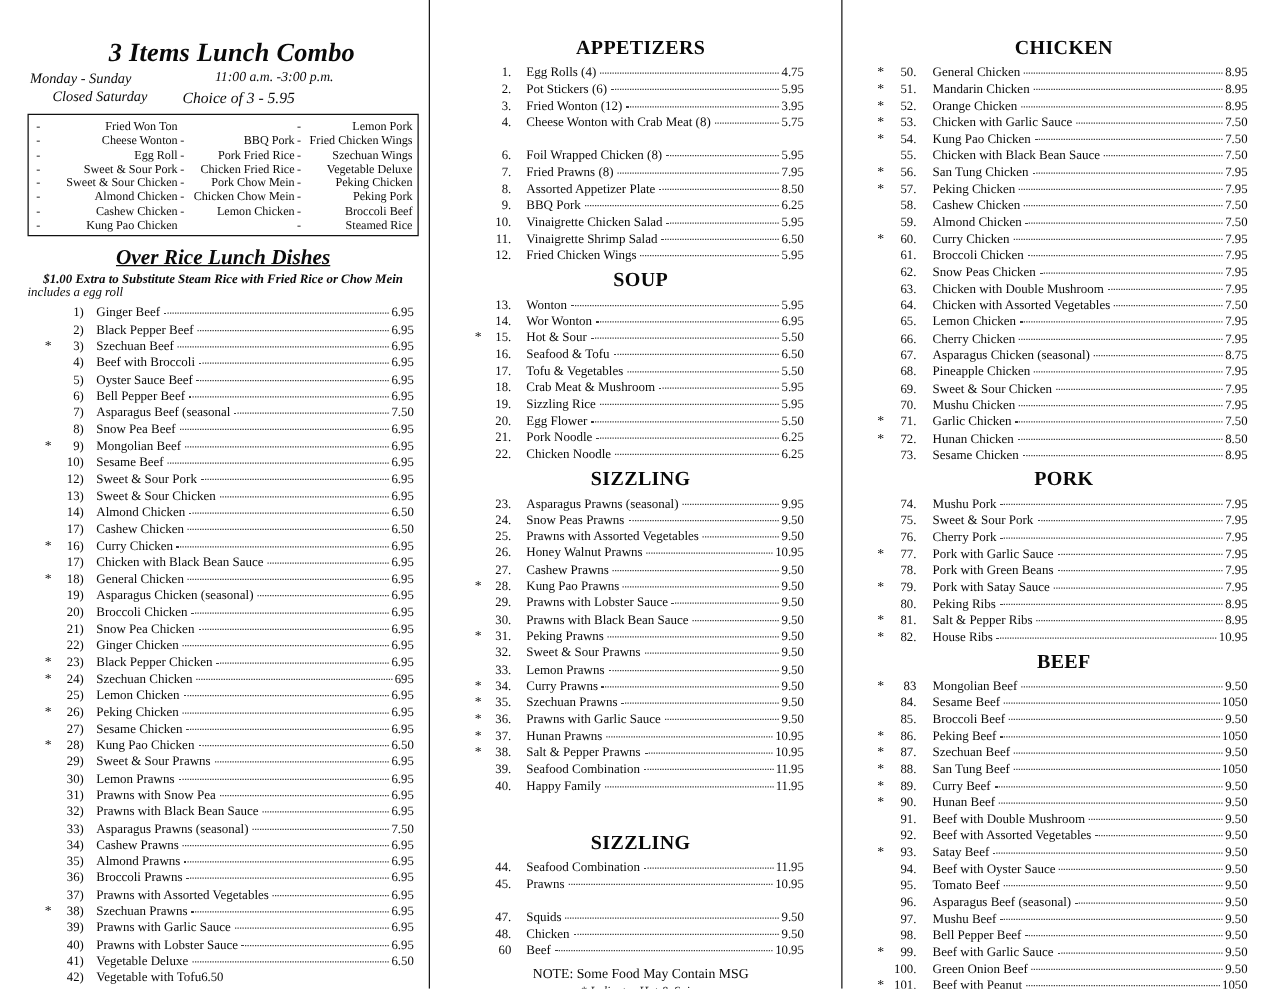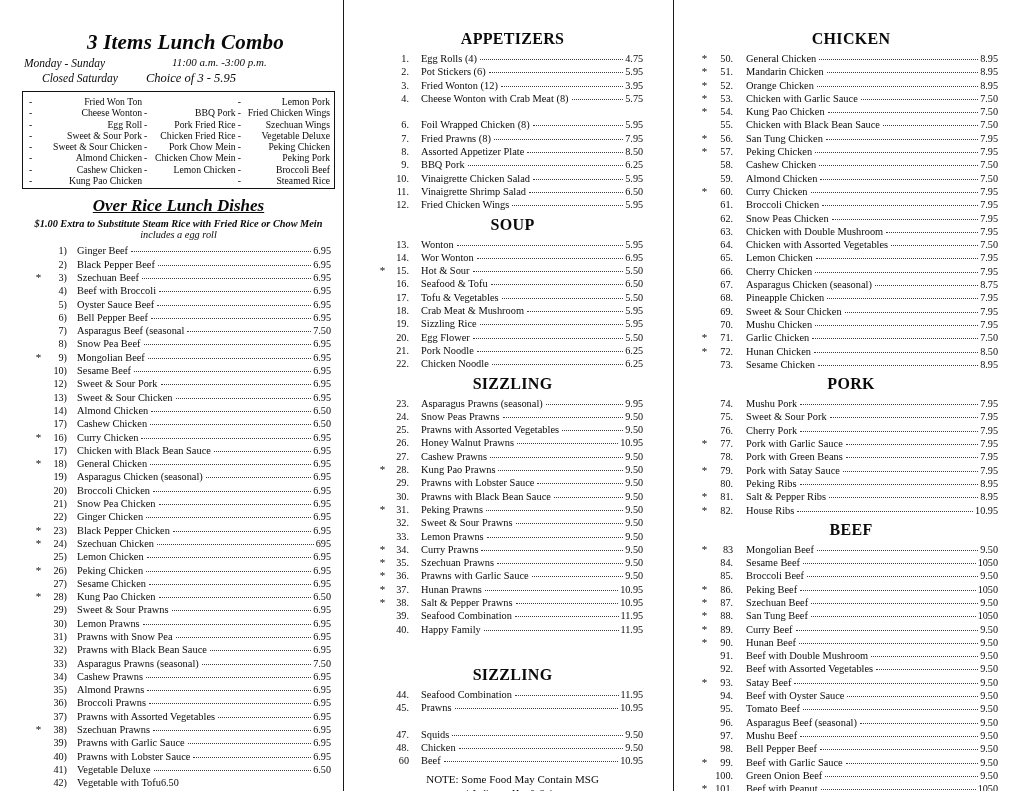--- a/index.html
+++ b/index.html
@@ -61,21 +61,21 @@
   .rice-title {
     text-align:center; font-weight:bold; font-style:italic;
     font-size:17px; text-decoration:underline;
     margin-top:7px;
   }
   .rice-sub1 {
     text-align:center; font-style:italic; font-weight:bold;
     font-size:10.3px; margin-top:2px;
   }
   .rice-sub2 {
-    text-align:center; font-style:italic;
+    font-style:italic;
     font-size:10.3px;
   }
 
   .sec-head {
     text-align:center; font-weight:bold;
     font-size:15.5px; letter-spacing:.3px;
     font-family:"Liberation Serif", serif;
   }
   .sec-head.big { font-size:16px; }
 

